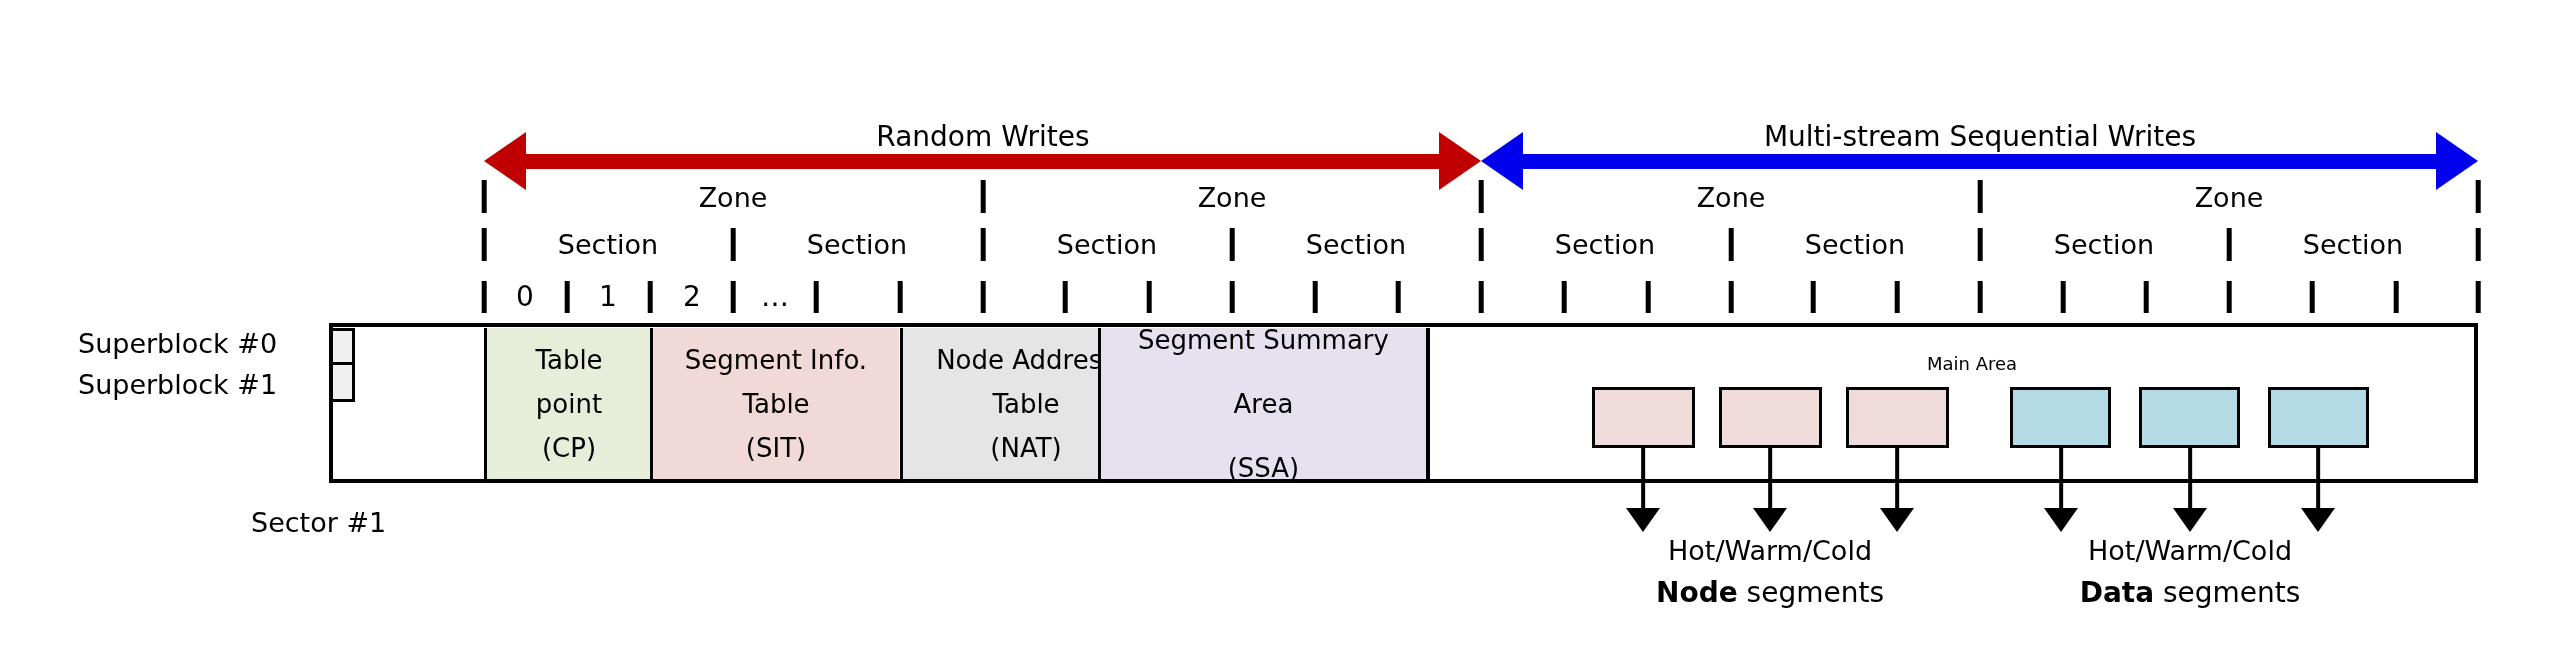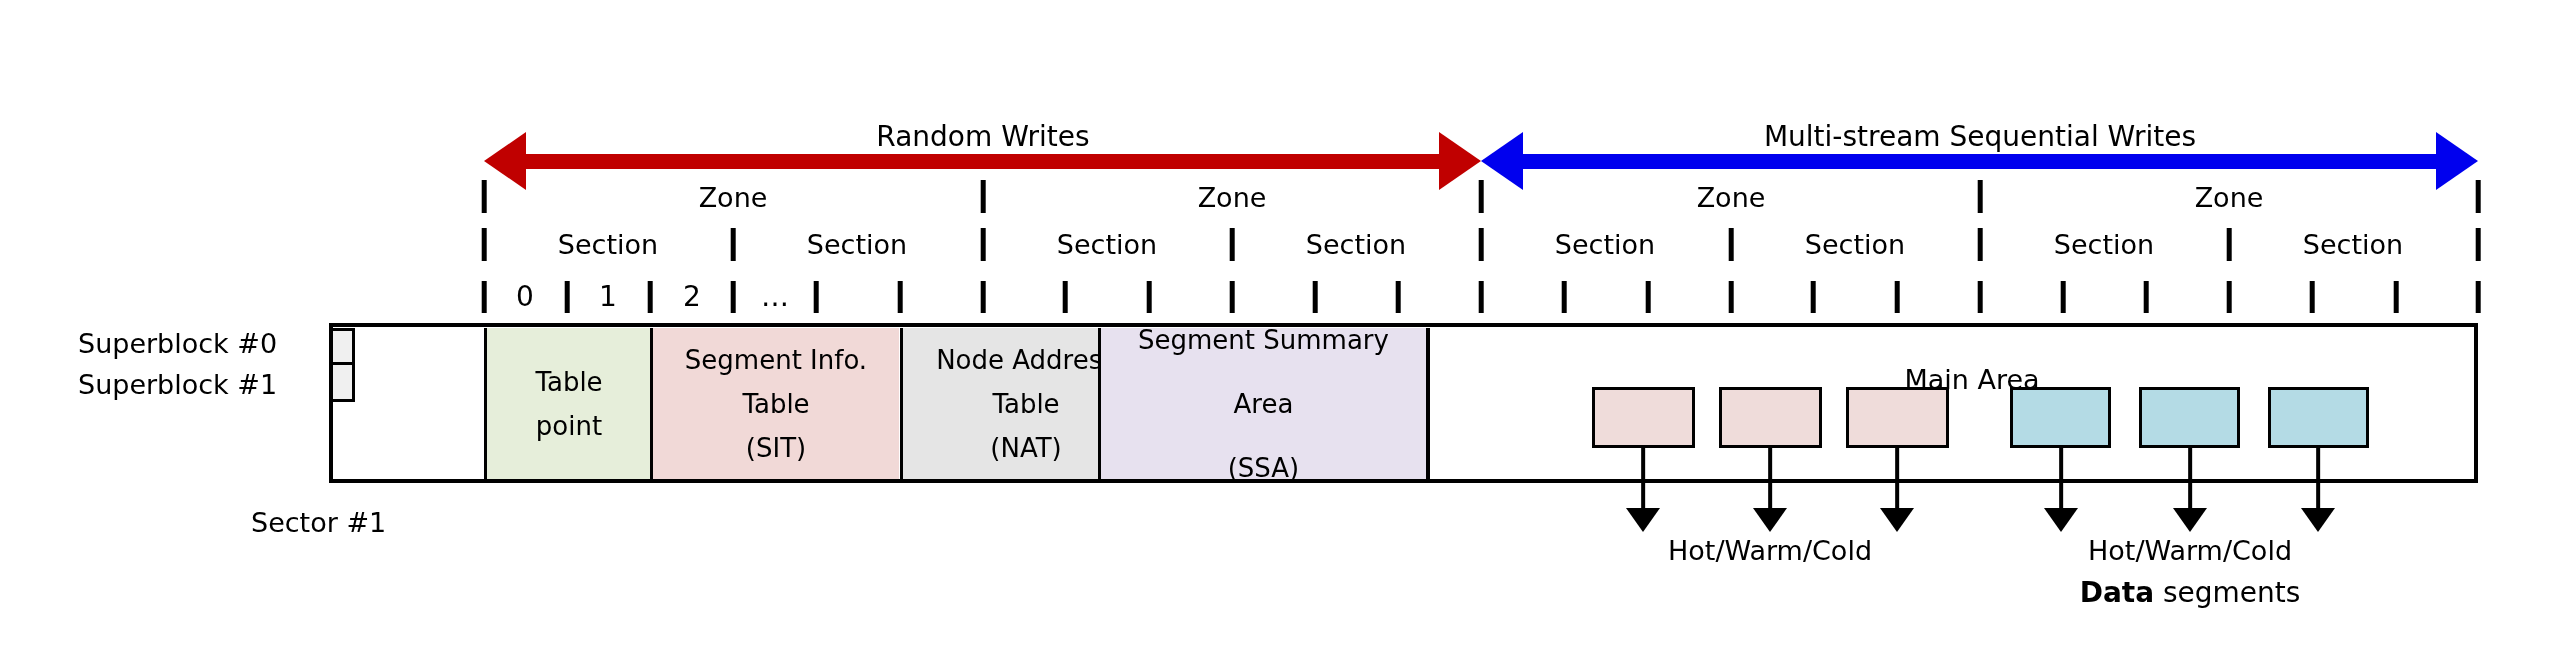--- a/index.html
+++ b/index.html
@@ -53,23 +53,24 @@
 
   <div class="lbl" style="left:78px;top:327px;">Superblock #0</div>
   <div class="lbl" style="left:78px;top:368px;">Superblock #1</div>
   <div class="lbl" style="left:251px;top:506px;">Sector #1</div>
 
   <div id="bar"></div>
 
   <div class="sb-box" id="sb0" style="top: 328px; height: 37px; background: rgb(240, 240, 240);"></div>
   <div class="sb-box" id="sb1" style="top: 362px; height: 40px; background: rgb(240, 240, 240);"></div>
 
-  <div class="lbl ctr" style="left:1972px;top:347px;font-size:27px;margin-top:16px;">Main Area</div>
+  <div class="lbl ctr" style="left:1972px;top:347px;font-size:18px;">Main Area</div>
 
   <div class="lbl ctr hwc" style="left:1770px;top:534px;">Hot/Warm/Cold</div>
+  <div class="lbl ctr seg-line" style="left:1770px;top:576px;"><b>Node</b><span> segments</span></div>
 
   <div class="lbl ctr hwc" style="left:2190px;top:534px;">Hot/Warm/Cold</div>
   <div class="lbl ctr seg-line" style="left:2190px;top:576px;text-align:right;"><b>Data</b><span> segments</span></div>
 
 <div class="dash" style="left:484px;top:180px;height:33px;"></div>
     <div class="dash" style="left:983px;top:180px;height:33px;"></div>
     <div class="dash" style="left:1481px;top:180px;height:33px;"></div>
     <div class="dash" style="left:1980px;top:180px;height:33px;"></div>
     <div class="dash" style="left:2478px;top:180px;height:33px;"></div>
     <div class="lbl ctr" style="left:733px;top:181px;">Zone</div>
@@ -118,20 +119,21 @@
     <div class="tick" style="left:2312px;top:281px;height:32px;"></div>
     <div class="tick" style="left:2396px;top:281px;height:32px;"></div>
     <div class="tick" style="left:2478px;top:281px;height:32px;"></div>
     <div class="lbl ctr" style="left:525px;top:280px;font-size:28px;">0</div>
     <div class="lbl ctr" style="left:608px;top:280px;font-size:28px;">1</div>
     <div class="lbl ctr" style="left:692px;top:280px;font-size:28px;">2</div>
     <div class="lbl ctr" style="left:775px;top:280px;font-size:28px;">…</div>
     <div class="block" style="left:484px;width:167px;background:#e6eeda;">
       <div>Table</div>
       <div>point</div>
+      <div>(CP)</div>
     </div>
     <div class="block" style="left:650px;width:249px;background:#f1d9d7;">
       <div>Segment Info.</div>
       <div>Table</div>
       <div>(SIT)</div>
     </div>
     <div class="block" style="left:900px;width:249px;background:#e5e5e5;">
       <div>Node Address</div>
       <div>Table</div>
       <div>(NAT)</div>

